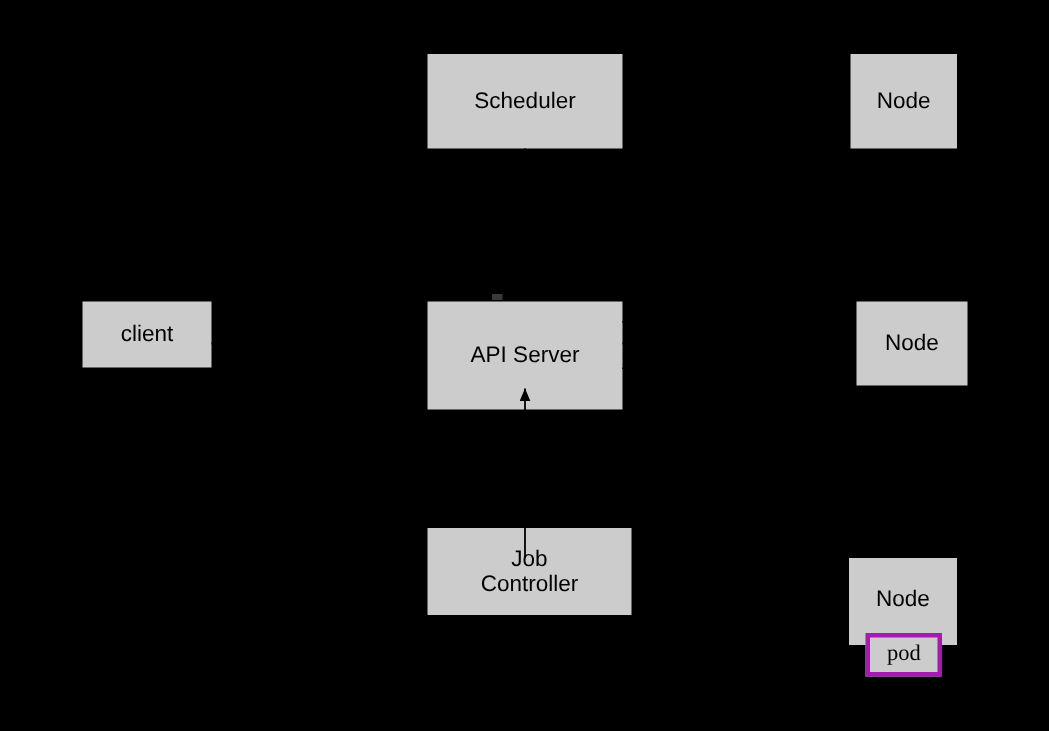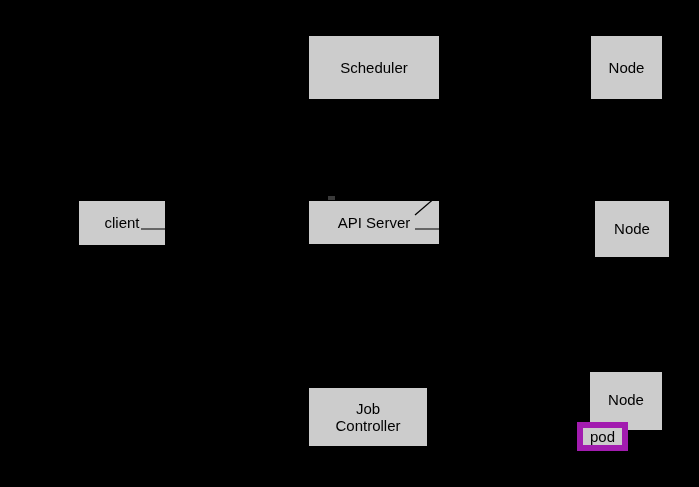--- a/index.html
+++ b/index.html
@@ -24,33 +24,32 @@
     color: #000000;
     display: flex;
     align-items: center;
     justify-content: center;
     text-align: center;
     line-height: 1.15;
     font-size: 15px;
     font-family: "Liberation Sans", sans-serif;
     box-sizing: border-box;
     white-space: pre-line;
-    margin-left: 24px;
   }
   .pod-box {
     position: absolute;
     background: #cccccc;
     color: #000000;
-    border: 6px solid #a21caf;
+    border: 3px solid #a21caf;
     display: flex;
     align-items: center;
     justify-content: center;
     text-align: center;
     font-size: 15px;
-    font-family: Liberation Sans, sans-serif;
+    font-family: Liberation Serif, serif;
     box-sizing: border-box;
     z-index: 5;
   }
   .edge-layer {
     position: absolute;
     left: 0;
     top: 0;
     width: 699px;
     height: 487px;
     pointer-events: none;
@@ -85,25 +84,25 @@
   <div class="arrow-tip" style="left:328px; top:196px; width:7px; height:4px; background:#3a3a3a;"></div>
 
   <div class="node-box" style="left:55px; top:201px; width:86px; height:44px;">
     <span>client</span>
   </div>
 
   <div class="node-box" style="left:285px; top:36px; width:130px; height:63px;">
     <span>Scheduler</span>
   </div>
 
-  <div class="node-box" style="left:285px; top:201px; width:130px; height:43px;">
+  <div class="node-box" style="left:285px; top:201px; width:130px; height:72px;">
     <span>API Server</span>
   </div>
 
-  <div class="node-box" style="left:285px; top:388px; width:118px; height:58px;text-align:center;">
+  <div class="node-box" style="left:285px; top:352px; width:136px; height:58px;text-align:center;">
     <span>Job
 Controller</span>
   </div>
 
   <div class="node-box" style="left:567px; top:36px; width:71px; height:63px;">
     <span>Node</span>
   </div>
 
   <div class="node-box" style="left:571px; top:201px; width:74px; height:56px;">
     <span>Node</span>

